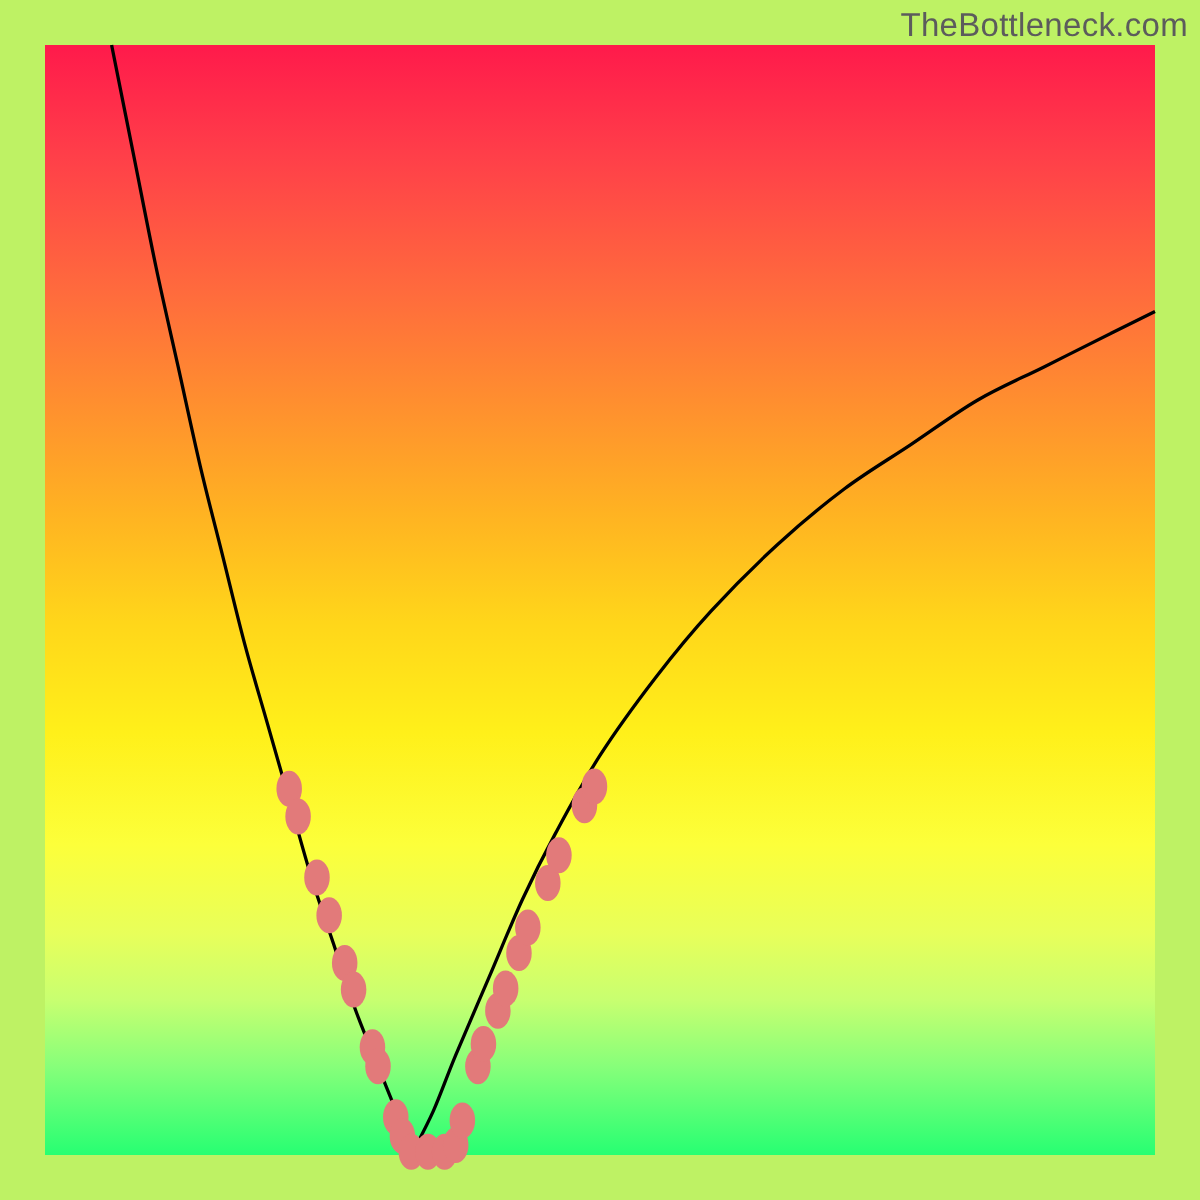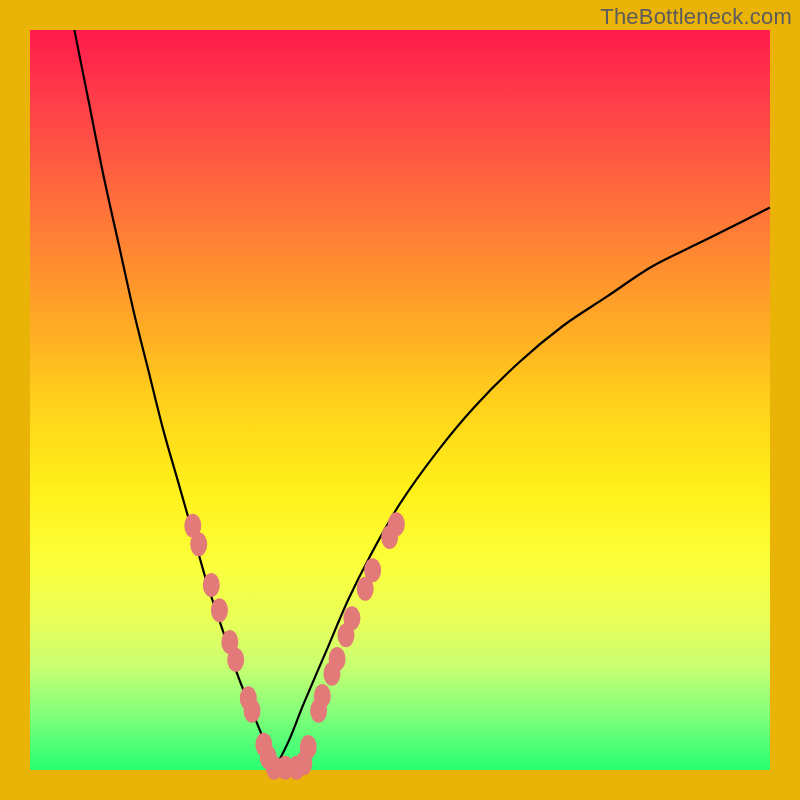--- a/index.html
+++ b/index.html
@@ -10,21 +10,21 @@
     overflow: hidden;
     background: #000;
     font-family: Arial, Helvetica, sans-serif;
   }
   .frame {
     position: absolute;
     left: 0;
     top: 0;
     width: 800px;
     height: 800px;
-    background: #eab308;
+    background: #bef264;
   }
   .plot-area {
     position: absolute;
     left: 30px;
     top: 30px;
     width: 740px;
     height: 740px;
     background: linear-gradient(to bottom,
       #ff1a4b 0%,
       #ff3f49 10%,

